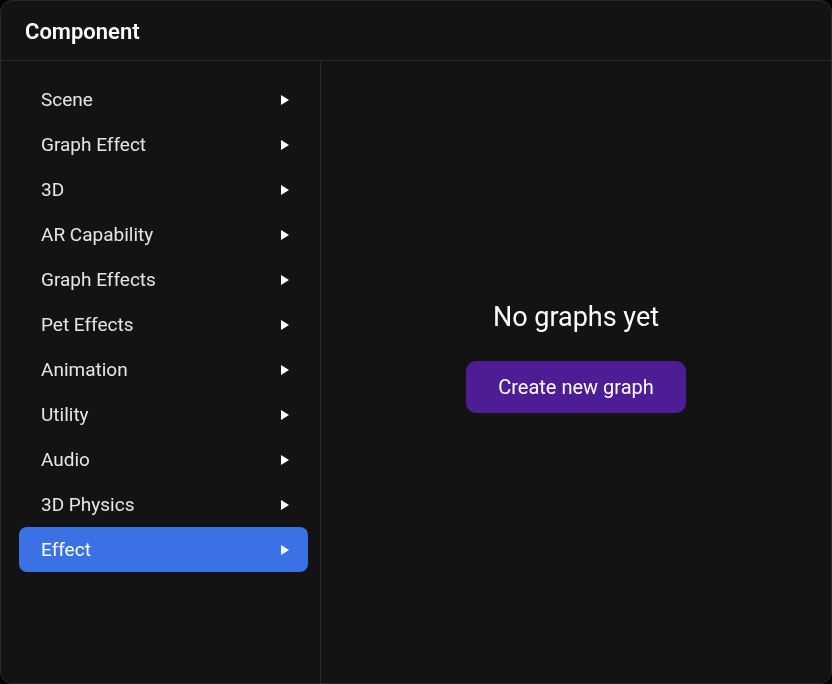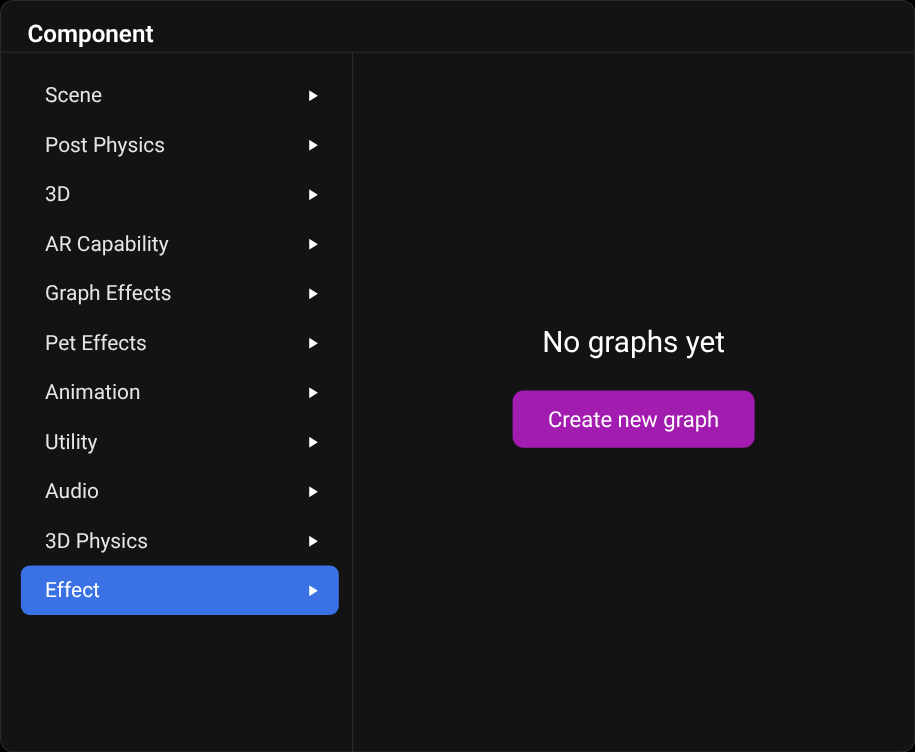--- a/index.html
+++ b/index.html
@@ -17,21 +17,21 @@
     .panel {
       width: 832px;
       height: 684px;
       background: #131313;
       border: 1px solid #2a2a2a;
       border-radius: 12px;
       display: flex;
       flex-direction: column;
     }
     .header {
-      padding: 18px 24px 3px 24px;
+      padding: 18px 24px 16px 24px;
       border-bottom: 1px solid #2a2a2a;
     }
     .header-title {
       color: #ffffff;
       font-size: 22px;
       font-weight: 600;
     }
     .body {
       flex: 1;
       display: flex;
@@ -82,21 +82,21 @@
       justify-content: center;
       gap: 28px;
       padding-bottom: 30px;
     }
     .empty-text {
       color: #ffffff;
       font-size: 27px;
       font-weight: 400;
     }
     .create-button {
-      background: #a21caf;
+      background: #4c1d95;
       color: #ffffff;
       font-size: 20px;
       font-family: inherit;
       border: none;
       padding: 14px 32px;
       border-radius: 10px;
       cursor: pointer;
     }
   </style>
 </head>
@@ -111,21 +111,21 @@
       <div class="sidebar-list">
         <div class="sidebar-item">
           <span>Scene</span>
           <span class="chevron">
               <svg viewBox="0 0 8 10">
                 <path d="M0 0 L8 5 L0 10 Z" fill="currentColor"></path>
               </svg>
             </span>
         </div>
         <div class="sidebar-item">
-          <span>Post Physics</span>
+          <span>Graph Effect</span>
           <span class="chevron">
               <svg viewBox="0 0 8 10">
                 <path d="M0 0 L8 5 L0 10 Z" fill="currentColor"></path>
               </svg>
             </span>
         </div>
         <div class="sidebar-item">
           <span>3D</span>
           <span class="chevron">
               <svg viewBox="0 0 8 10">

